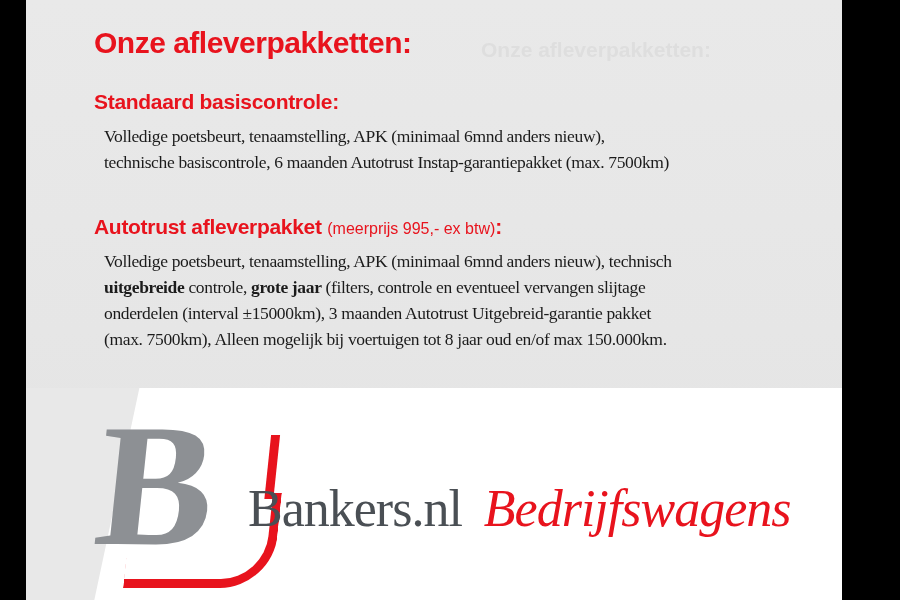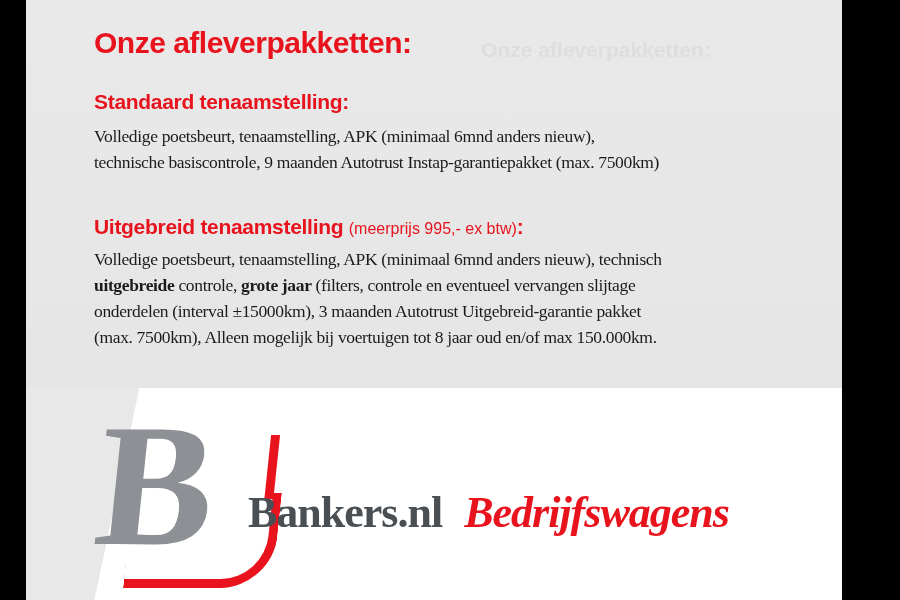--- a/index.html
+++ b/index.html
@@ -102,21 +102,21 @@
     font-weight: normal;
     font-size: 16px;
     letter-spacing: 0px;
   }
   h2.sub .colon {
     font-family: "Liberation Sans", sans-serif;
     font-weight: bold;
     font-size: 21px;
   }
   p.body {
-    margin: 0;
+    margin: 10px;
     font-family: "Liberation Serif", serif;
     font-size: 17.5px;
     line-height: 1.47;
     color: #1b1b1b;
     letter-spacing: -0.35px;
   }
   p.body b { font-weight: bold; }
 
   .block-2 { margin-top: 40px; }
   .block-2 h2.sub { margin-bottom: 8px; }
@@ -158,22 +158,22 @@
     width: 9px;
     height: 64px;
     background: #e8131d;
   }
 
   .wordmark {
     position: absolute;
     left: 222px;
     bottom: 62px;
     font-family: "Liberation Serif", serif;
-    font-weight: bold;
-    font-size: 44px;
+    font-weight: normal;
+    font-size: 52px;
     letter-spacing: -1px;
     color: #4a4f54;
     white-space: nowrap;
   }
   .wordmark .red {
     color: #e8131d;
     font-style: italic;
     margin-left: 22px;
   }
 </style>
@@ -184,30 +184,30 @@
 
   <div class="bar-left"></div>
   <div class="bar-right"></div>
 
   <div class="content-area">
 
     <div class="textblock">
       <h1 class="title">Onze afleverpakketten:</h1>
 
       <div class="block-1">
-        <h2 class="sub">Standaard tenaamstelling:</h2>
+        <h2 class="sub">Standaard basiscontrole:</h2>
         <p class="body">
           <span>Volledige poetsbeurt, tenaamstelling, APK (minimaal 6mnd anders nieuw),</span><br>
-          <span>technische basiscontrole, 9 maanden Autotrust Instap-garantiepakket (max. 7500km)</span><br>
+          <span>technische basiscontrole, 6 maanden Autotrust Instap-garantiepakket (max. 7500km)</span><br>
         </p>
       </div>
 
       <div class="block-2">
         <h2 class="sub">
-          <span>Uitgebreid tenaamstelling</span>
+          <span>Autotrust afleverpakket</span>
           <span class="note">(meerprijs 995,- ex btw)</span><span class="colon">:</span>
         </h2>
         <p class="body">
           <span>Volledige poetsbeurt, tenaamstelling, APK (minimaal 6mnd anders nieuw), technisch</span><br>
           <b>uitgebreide</b><span> controle, </span><b>grote jaar</b><span> (filters, controle en eventueel vervangen slijtage</span><br>
           <span>onderdelen (interval ±15000km), 3 maanden Autotrust Uitgebreid-garantie pakket</span><br>
           <span>(max. 7500km), Alleen mogelijk bij voertuigen tot 8 jaar oud en/of max 150.000km.</span>
         </p>
       </div>
     </div>

